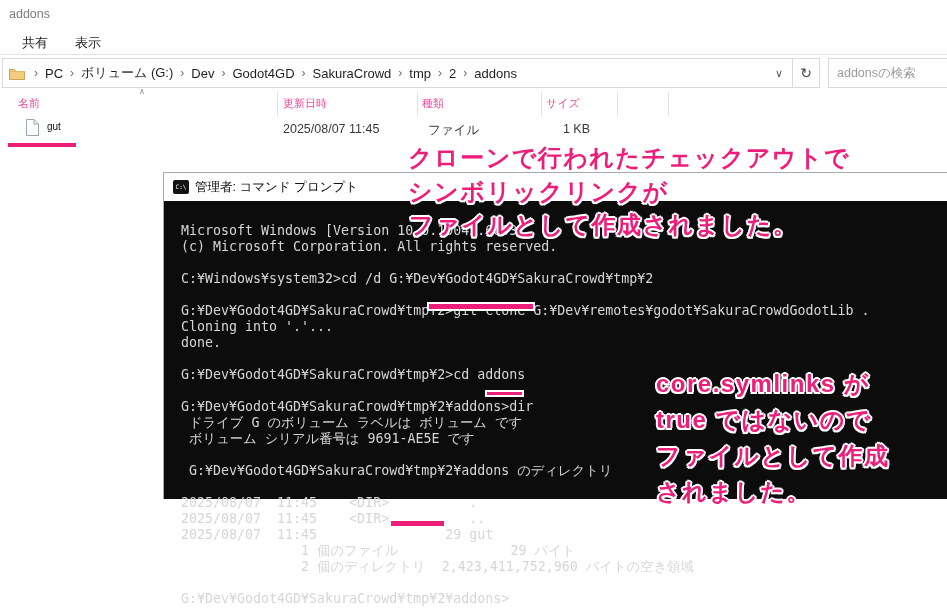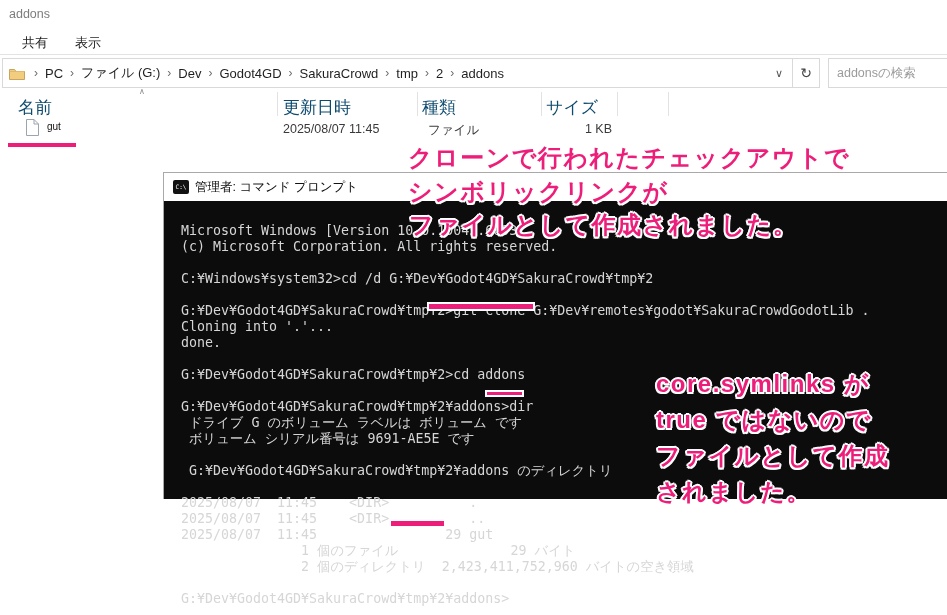--- a/index.html
+++ b/index.html
@@ -18,27 +18,27 @@
   .bc{display:flex;align-items:center;font-size:13px;color:#1f1f1f;white-space:nowrap;}
   .bc-sep{color:#6d6d6d;margin:0 7px;font-size:12px;}
   .addr-chev{margin-left:auto;color:#555;font-size:11px;padding:0 9px;}
   .addr-vline{width:1px;height:28px;background:#d9d9d9;}
   .refresh-ic{width:26px;text-align:center;color:#444;font-size:14px;}
   .searchbox{position:absolute;left:828px;top:58px;width:130px;height:30px;border:1px solid #d9d9d9;
              box-sizing:border-box;font-size:12.5px;color:#444;padding:0 8px;outline:none;
              font-family:"Liberation Sans",sans-serif;}
   .searchbox::placeholder{color:#9b9b9b;opacity:1;}
 
-  .col-hdr{position:absolute;top:96px;font-size:17px;color:#0c4a6e;}
+  .col-hdr{position:absolute;top:96px;font-size:11px;color:#ec4899;}
   .sort-caret{position:absolute;left:139px;top:87px;font-size:8px;color:#8a8a8a;}
   .col-sep{position:absolute;top:92px;height:24px;width:1px;background:#e2e2e2;}
   .file-row-text{position:absolute;top:122px;font-size:12.5px;color:#3a3a3a;}
   .file-icon{position:absolute;left:25px;top:119px;}
   .file-name{position:absolute;left:47px;top:121px;font-size:10px;color:#111;}
-  .file-size{width:71px;text-align:right;}
+  .file-size{width:71px;text-align:center;}
   .gut-underline{position:absolute;left:8px;top:143px;width:68px;height:4px;background:var(--pink);}
 
   
   .cmd{position:absolute;left:163px;top:172px;width:784px;height:327px;background:#0c0c0c;
        border:1px solid #a9a9a9;border-right:none;border-bottom:none;box-sizing:border-box;}
   .cmd-titlebar{height:28px;background:#ffffff;display:flex;align-items:center;}
   .cmd-ic{width:16px;height:14px;background:#121212;color:#fff;font-size:6px;line-height:14px;
           text-align:center;margin:0 6px 0 9px;font-family:"DejaVu Sans Mono",monospace;border-radius:2px;}
   .cmd-title{font-size:12.5px;color:#111;}
   .console{position:absolute;left:1px;top:34px;margin:16px;font-family:"DejaVu Sans Mono",monospace;
@@ -74,21 +74,21 @@
       <span class="folder-ic">
         <svg width="16" height="13" viewBox="0 0 16 13">
           <path d="M0.5 2.5 h5 l1.5 2 h8.5 v8 h-15 z" fill="#f2cd7f" stroke="#c9a45c"></path>
           <path d="M0.5 4.5 h15" stroke="#e0b96a" fill="none"></path>
         </svg>
       </span>
       <span class="bc">
           <span class="bc-sep">›</span>
           <span class="bc-item">PC</span>
           <span class="bc-sep">›</span>
-          <span class="bc-item">ファイル (G:)</span>
+          <span class="bc-item">ボリューム (G:)</span>
           <span class="bc-sep">›</span>
           <span class="bc-item">Dev</span>
           <span class="bc-sep">›</span>
           <span class="bc-item">Godot4GD</span>
           <span class="bc-sep">›</span>
           <span class="bc-item">SakuraCrowd</span>
           <span class="bc-sep">›</span>
           <span class="bc-item">tmp</span>
           <span class="bc-sep">›</span>
           <span class="bc-item">2</span>

